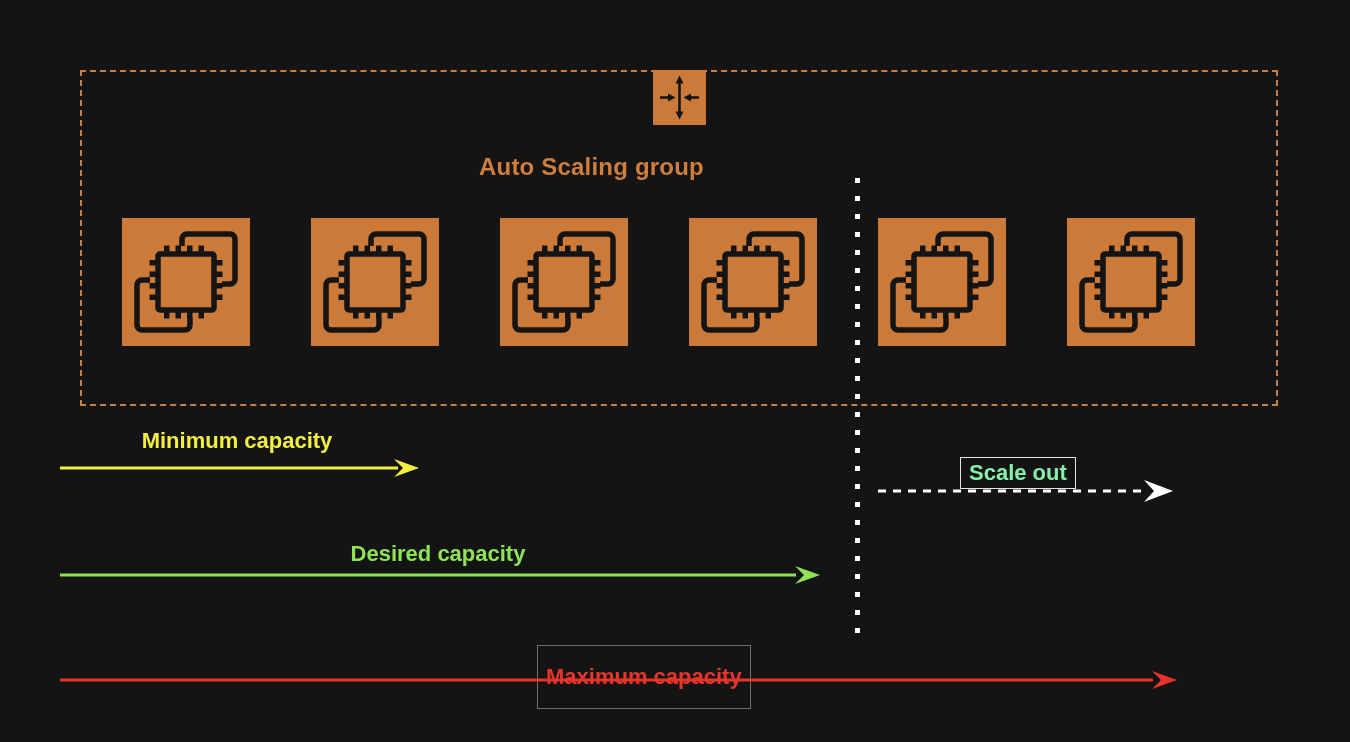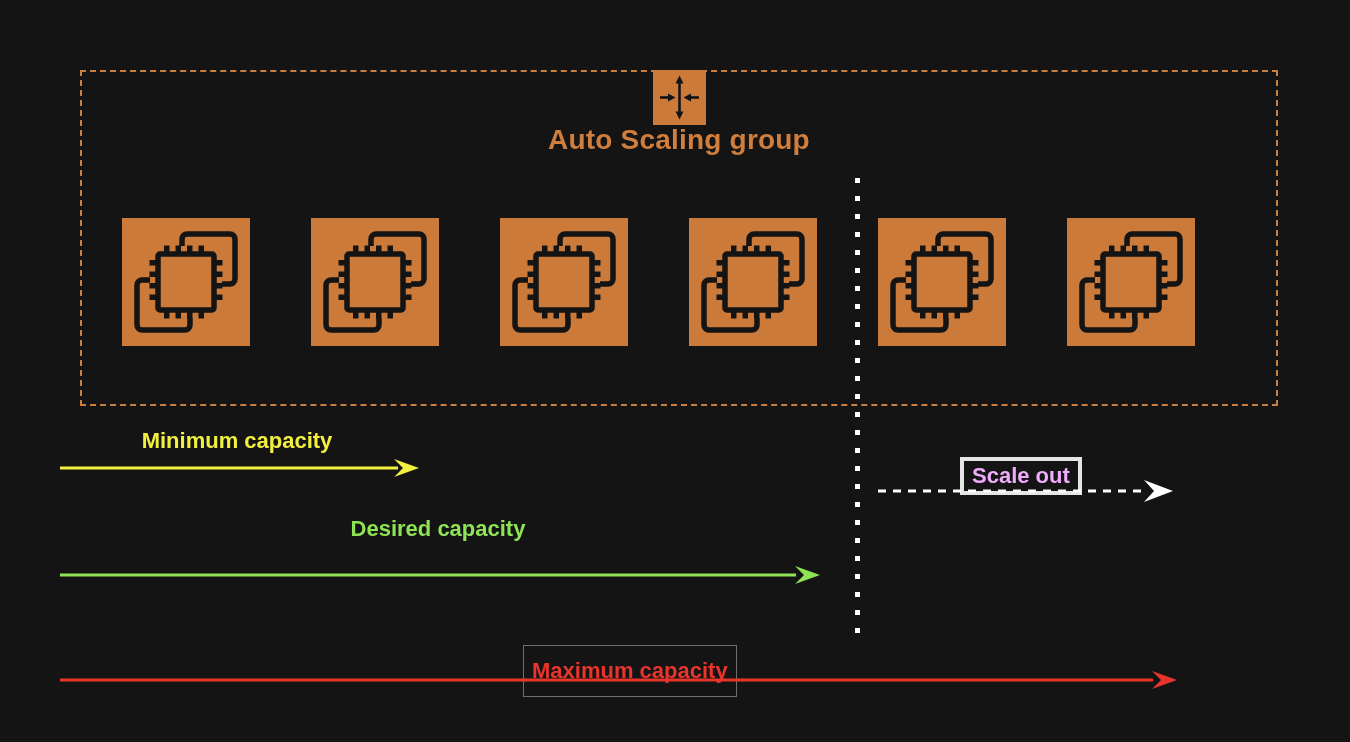--- a/index.html
+++ b/index.html
@@ -9,42 +9,42 @@
   }
   
   .asg-border{
     position:absolute;left:80px;top:70px;width:1194px;height:332px;
     border:2px dashed #C97F3F;
   }
   
   .asg-icon{position:absolute;left:653px;top:70px;width:53px;height:55px;}
   
   .asg-title{
-    position:absolute;left:479px;top:124px;width:400px;text-align:center;
-    color:#CF7E3D;font-size:28px;font-weight:bold;letter-spacing:.2px;
+    position:absolute;left:479px;top:153px;width:400px;
+    color:#CF7E3D;font-size:24px;font-weight:bold;letter-spacing:.2px;
   }
   
   .ec2{position:absolute;top:218px;width:128px;height:128px;}
   .ec2-1{left:122px}.ec2-2{left:311px}.ec2-3{left:500px}
   .ec2-4{left:689px}.ec2-5{left:878px}.ec2-6{left:1067px}
   
   .divider{
     position:absolute;left:855px;top:178px;width:5px;height:467px;
     background:repeating-linear-gradient(to bottom,#ffffff 0 5px,transparent 5px 18px);
     z-index:5;
   }
   
   .cap-label{
     position:absolute;font-weight:bold;font-size:22px;white-space:nowrap;
     text-align:center;
   }
   .lbl-min{left:137px;top:428px;width:200px;color:#F2EF3E;}
-  .lbl-des{left:338px;top:516px;width:200px;color:#8EE455;}
-  .lbl-max{left:523px;top:645px;color:#E8352B;border:1px solid #6e6e6e;padding:12px 8px;}
-  .lbl-scaleout{left:960px;top:457px;color:#f0abfc;border:4px solid #e5e5e5;padding:2px 8px;}
+  .lbl-des{left:338px;top:541px;width:200px;color:#8EE455;}
+  .lbl-max{left:537px;top:645px;color:#E8352B;border:1px solid #6e6e6e;padding:18px 8px;}
+  .lbl-scaleout{left:960px;top:457px;color:#86efac;border:1px solid #e5e5e5;padding:2px 8px;}
   .arrow-svg{position:absolute;display:block;}
   .svg-min{left:60px;top:455px;}
   .svg-des{left:60px;top:562px;}
   .svg-max{left:60px;top:667px;}
   .svg-scaleout{left:878px;top:477px;}
 </style>
 </head>
 <body>
 
 <div id="stage">

